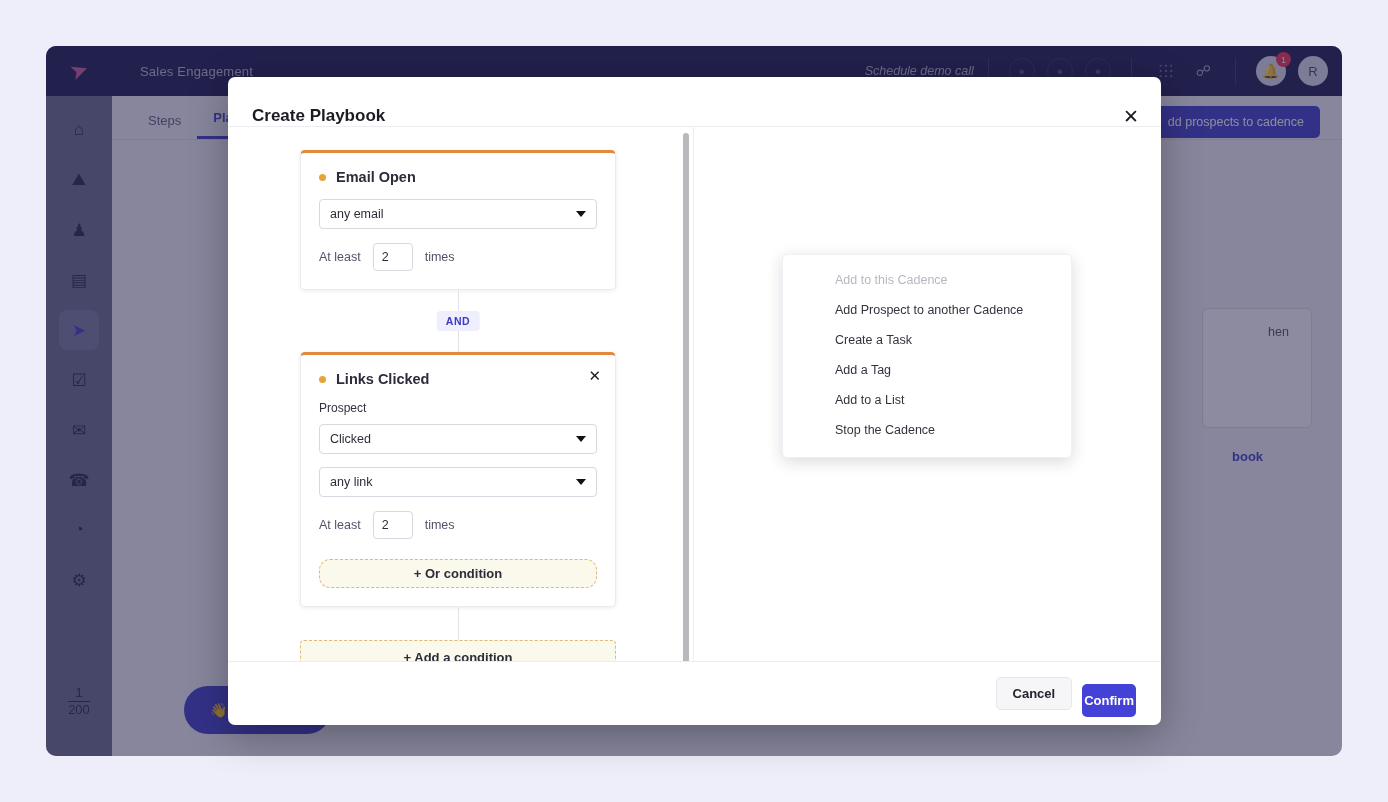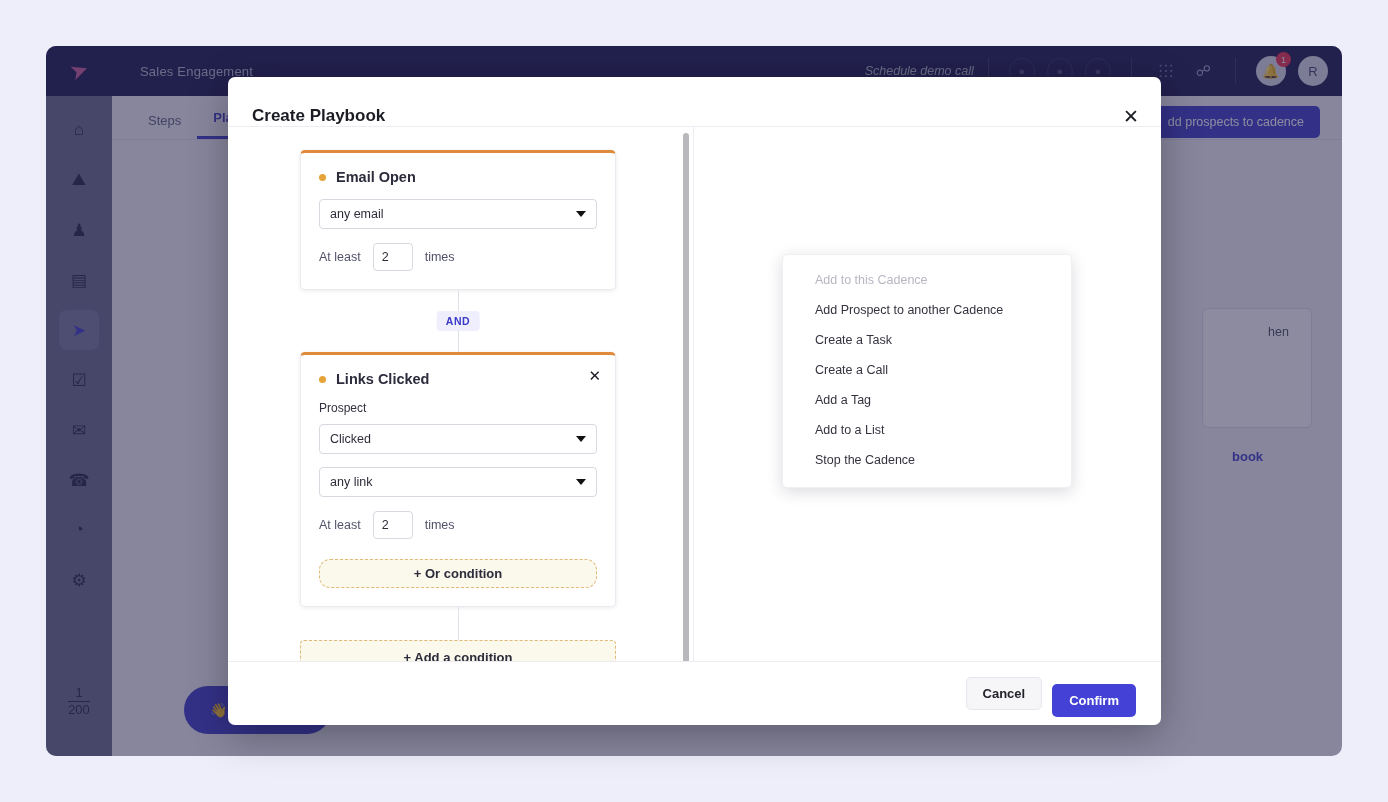--- a/index.html
+++ b/index.html
@@ -150,30 +150,30 @@
     background: #e2f0e2; border: 1.5px dashed #b6bcb6; border-radius: 5px;
     display: flex; align-items: center; justify-content: center;
     font-size: 14.5px; font-weight: bold; color: #1e1e28; cursor: pointer;
   }
   .action-menu {
     position: absolute; left: 88px; top: 127px; width: 290px;
     background: #fff; border-radius: 5px;
     box-shadow: 0 4px 16px rgba(30,30,60,.16); border: 1px solid #f0f0f4;
     padding: 10px 0 12px 0;
   }
-  .action-item { font-size: 12.5px; color: #33333f; padding: 8px 32px; cursor: pointer; }
+  .action-item { font-size: 12.5px; color: #33333f; padding: 8px 4px; cursor: pointer; margin-left: 48px; }
   .action-item.disabled { color: #b7b7c2; cursor: default; }
 
   .modal-foot { height: 64px; flex: 0 0 auto; border-top: 1px solid #ececf2;
                 display: flex; align-items: center; justify-content: flex-end;
                 padding-right: 25px; gap: 10px; }
   .btn-cancel { background: #f6f6f8; color: #23232e; border: 1px solid #e6e6ec;
                 font-size: 13px; font-weight: bold; padding: 8px 16px; border-radius: 5px; cursor: pointer; }
   .btn-confirm { background: #4341d6; color: #fff; border: none;
-                 font-size: 13px; font-weight: bold; padding: 9px 17px; border-radius: 5px; cursor: pointer; margin-top: 13px; }
+                 font-size: 13px; font-weight: bold; padding: 9px 2px; border-radius: 5px; cursor: pointer; margin-top: 13px; }
 </style>
 </head>
 <body>
 
 <div class="app-window">
 
   <div class="topbar">
     <div class="logo-box">
       <span class="logo-glyph">➤</span>
     </div>
@@ -318,21 +318,20 @@
       <div class="scrollthumb"></div>
     </div>
 
     <div class="pane-divider"></div>
 
     <div class="pane-right">
       <div class="action-menu">
         <div class="action-item disabled">Add to this Cadence</div>
         <div class="action-item">Add Prospect to another Cadence</div>
         <div class="action-item">Create a Task</div>
-        <div class="action-item">Create a Call</div>
         <div class="action-item">Add a Tag</div>
         <div class="action-item">Add to a List</div>
         <div class="action-item">Stop the Cadence</div>
       </div>
     </div>
   </div>
 
   <div class="modal-foot">
     <button class="btn-cancel">Cancel</button>
     <button class="btn-confirm">Confirm</button>

